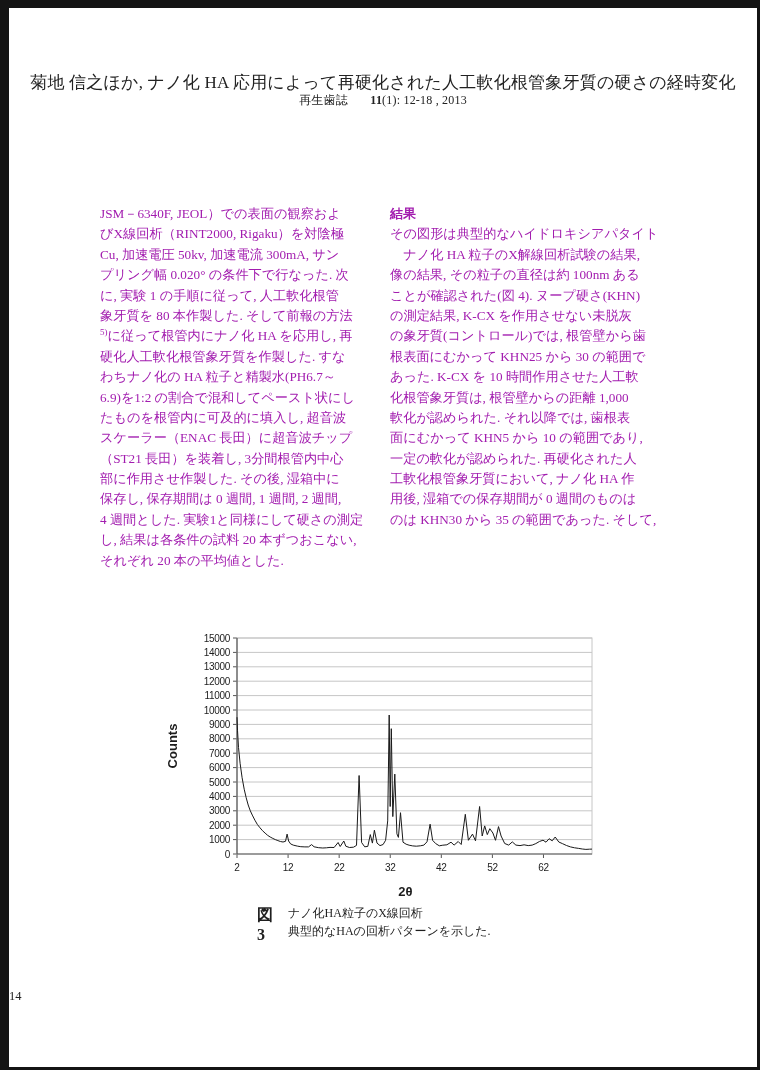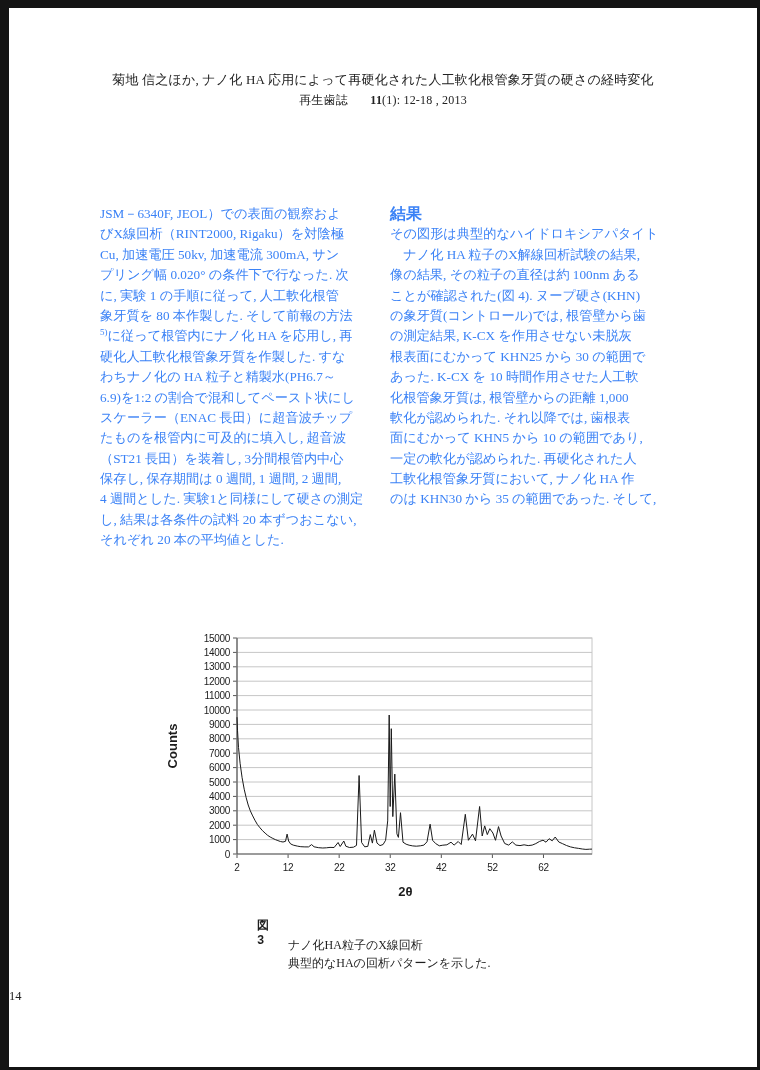--- a/index.html
+++ b/index.html
@@ -8,45 +8,45 @@
     background:#141414;
     font-family:"Liberation Serif","DejaVu Serif",serif;
     overflow:hidden;
   }
   .page{
     position:absolute;left:9px;top:8px;right:3px;bottom:3px;
     background:#ffffff;color:#1c1c1c;
   }
   .hdr{
     position:absolute;left:0;width:100%;text-align:center;
-    font-size:13px;letter-spacing:.2px;color:#222;
+    font-size:17px;letter-spacing:.2px;color:#222;
   }
   .hdr1{top:63px;}
   .hdr2{top:84px;font-size:12px;}
   .hdr2 b{font-weight:bold;margin-left:16px;}
   .col{
-    position:absolute;width:286px;font-size:13.2px;color:#3b82f6;
+    position:absolute;width:286px;font-size:13.2px;color:#a21caf;
   }
   .col .tline{height:20.4px;line-height:20.4px;white-space:nowrap;overflow:visible;}
   .col-left{left:91px;top:196px;}
   .col-right{left:381px;top:196px;}
   .rc-heading{
     font-family:"Liberation Sans","DejaVu Sans",sans-serif;
-    font-weight:bold;font-size:16px;height:21px;line-height:21px;
+    font-weight:bold;font-size:13px;height:21px;line-height:21px;
   }
   sup.ref{font-size:9px;vertical-align:super;line-height:0;}
   .chart-wrap{position:absolute;left:150px;top:618px;width:452px;height:282px;}
   .caption{
     position:absolute;left:248px;top:897px;font-size:12px;color:#1e1e1e;
   }
   .cap-label{
-    position:absolute;left:0;top:12px;font-weight:bold;
-    font-family:Liberation Mono, monospace;font-size:12px;
+    position:absolute;left:0;top:0;font-weight:bold;
+    font-family:Liberation Serif, serif;font-size:16px;
   }
-  .cap-text{position:absolute;left:31px;top:0;width:300px;line-height:17.5px;margin-top:32px;}
+  .cap-text{position:absolute;left:31px;top:0;width:300px;line-height:17.5px;}
   .pagenum{
     position:absolute;left:0;width:100%;top:981px;
     font-size:12.5px;color:#222;
   }
   svg text{
     font-family:"Liberation Sans","DejaVu Sans",sans-serif;
     fill:#1c1c1c;
   }
   .ytick-label,.xtick-label{font-size:10px;letter-spacing:-0.3px;}
   .axis-title{font-size:13px;font-weight:bold;}
@@ -66,45 +66,47 @@
       <div class="tline">JSM－6340F, JEOL）での表面の観察およ</div>
       <div class="tline">びX線回析（RINT2000, Rigaku）を対陰極</div>
       <div class="tline">Cu, 加速電圧 50kv, 加速電流 300mA, サン</div>
       <div class="tline">プリング幅 0.020°  の条件下で行なった. 次</div>
       <div class="tline">に, 実験 1 の手順に従って, 人工軟化根管</div>
       <div class="tline">象牙質を 80 本作製した. そして前報の方法</div>
       <div class="tline"><sup class="ref">5)</sup>に従って根管内にナノ化 HA を応用し, 再</div>
       <div class="tline">硬化人工軟化根管象牙質を作製した. すな</div>
       <div class="tline">わちナノ化の HA 粒子と精製水(PH6.7～</div>
       <div class="tline">6.9)を1:2 の割合で混和してペースト状にし</div>
+      <div class="tline">たものを根管内に可及的に填入し, 超音波</div>
       <div class="tline">スケーラー（ENAC 長田）に超音波チップ</div>
-      <div class="tline">たものを根管内に可及的に填入し, 超音波</div>
       <div class="tline">（ST21 長田）を装着し, 3分間根管内中心</div>
+      <div class="tline">部に作用させ作製した. その後, 湿箱中に</div>
       <div class="tline">保存し, 保存期間は 0 週間, 1 週間, 2 週間,</div>
       <div class="tline">4 週間とした. 実験1と同様にして硬さの測定</div>
       <div class="tline">し, 結果は各条件の試料 20 本ずつおこない,</div>
       <div class="tline">それぞれ 20 本の平均値とした.</div>
     </div>
 
   <div class="col col-right">
     <div class="tline rc-heading">結果</div>
     <div id="col-right-lines">
         <div class="tline">その図形は典型的なハイドロキシアパタイト</div>
         <div class="tline">　ナノ化 HA 粒子のX解線回析試験の結果,</div>
         <div class="tline">像の結果, その粒子の直径は約 100nm ある</div>
         <div class="tline">ことが確認された(図 4). ヌープ硬さ(KHN)</div>
+        <div class="tline">の測定結果, K-CX を作用させない未脱灰</div>
         <div class="tline">の象牙質(コントロール)では, 根管壁から歯</div>
-        <div class="tline">の測定結果, K-CX を作用させない未脱灰</div>
         <div class="tline">根表面にむかって KHN25 から 30 の範囲で</div>
         <div class="tline">あった. K-CX を 10 時間作用させた人工軟</div>
         <div class="tline">化根管象牙質は, 根管壁からの距離 1,000</div>
         <div class="tline">軟化が認められた. それ以降では, 歯根表</div>
         <div class="tline">面にむかって KHN5 から 10 の範囲であり,</div>
         <div class="tline">一定の軟化が認められた. 再硬化された人</div>
         <div class="tline">工軟化根管象牙質において, ナノ化 HA 作</div>
+        <div class="tline">用後, 湿箱での保存期間が 0 週間のものは</div>
         <div class="tline">のは KHN30 から 35 の範囲であった. そして,</div>
       </div>
   </div>
 
   <div class="chart-wrap">
     <svg id="chart-svg" width="452" height="282" viewBox="0 0 452 282">
         <line x1="74" y1="228" x2="78" y2="228" stroke="#555555" stroke-width="1"></line>
         <text x="71" y="231.5" text-anchor="end" class="ytick-label">0</text>
         <line x1="78" y1="213.6" x2="433" y2="213.6" stroke="#c6c6c6" stroke-width="1"></line>
         <line x1="74" y1="213.6" x2="78" y2="213.6" stroke="#555555" stroke-width="1"></line>

